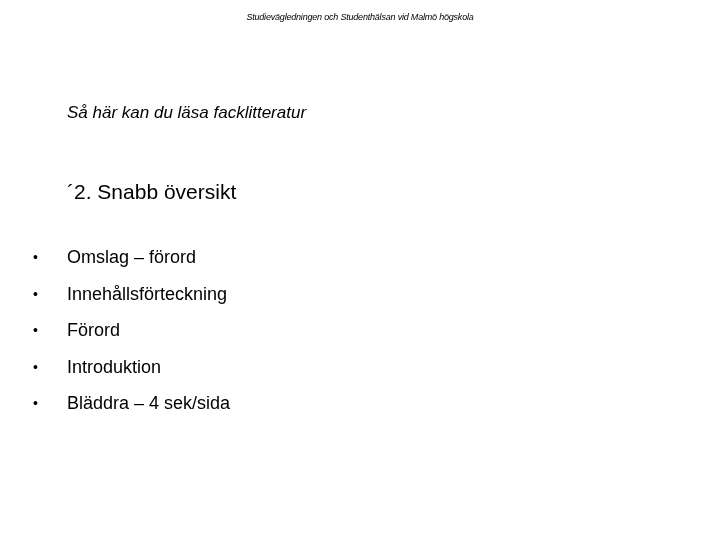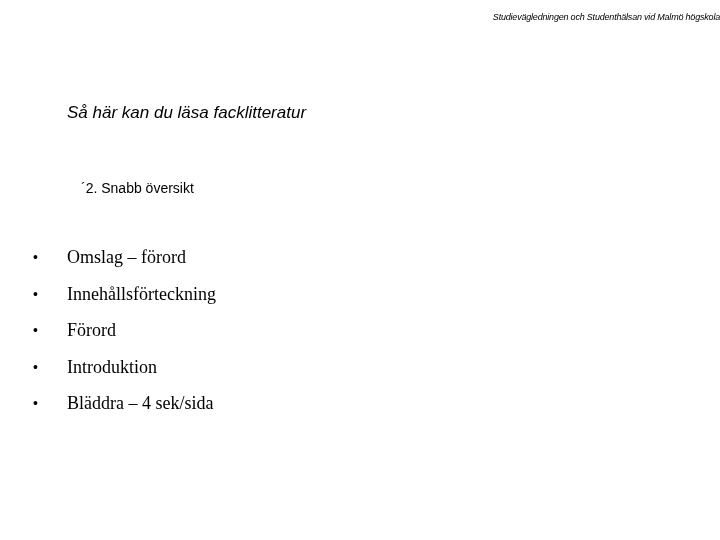--- a/index.html
+++ b/index.html
@@ -2,42 +2,42 @@
 <html><head>
   <meta charset="utf-8">
   <style>
     html, body { margin: 0; padding: 0; }
     body {
       width: 720px; height: 540px; background: #ffffff; position: relative;
       overflow: hidden; color: #000000;
       font-family: "Liberation Sans", sans-serif;
     }
     .header {
-      position: absolute; left: 0; top: 12px; width: 720px; text-align: right;
+      position: absolute; left: 0; top: 12px; width: 720px; text-align: center;
       font-size: 9px; font-style: italic; letter-spacing: -0.2px;
     }
     .title {
       position: absolute; left: 67px; top: 103px;
       font-size: 17px; font-style: italic; white-space: nowrap;
     }
     .subtitle {
-      position: absolute; left: 81px; top: 180px;
-      font-size: 14px; white-space: nowrap;
+      position: absolute; left: 67px; top: 180px;
+      font-size: 21px; white-space: nowrap;
     }
     .bullets {
       position: absolute; left: 0; top: 246px; margin: 0; padding: 0; list-style: none;
     }
     .bullet-item {
       position: relative; font-size: 18px; line-height: 23px; margin: 0 0 13.5px 0;
       padding-left: 67px; white-space: nowrap;
     }
     .bullet-dot {
       position: absolute; left: 33px; top: 0; font-size: 14px;
     }
-    .bullet-line { display: block; font-family: Liberation Serif, serif; }
+    .bullet-line { display: block; }
   </style>
 </head>
 <body>
 
 <div class="header">Studievägledningen och Studenthälsan vid Malmö högskola</div>
 
 <div class="title">Så här kan du läsa facklitteratur</div>
 
 <div class="subtitle">´2. Snabb översikt</div>
 

